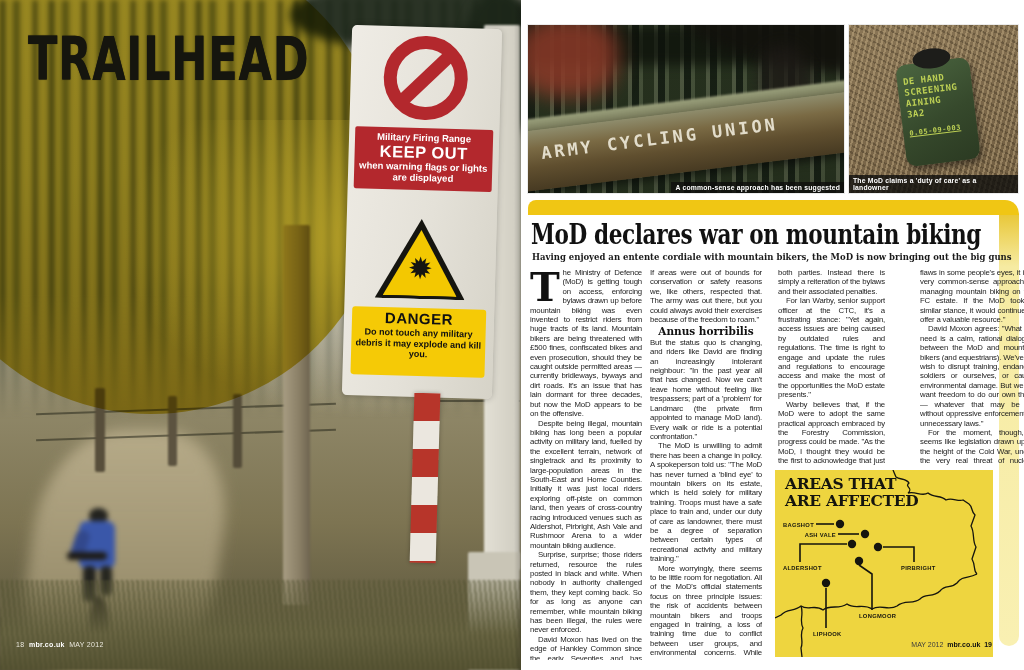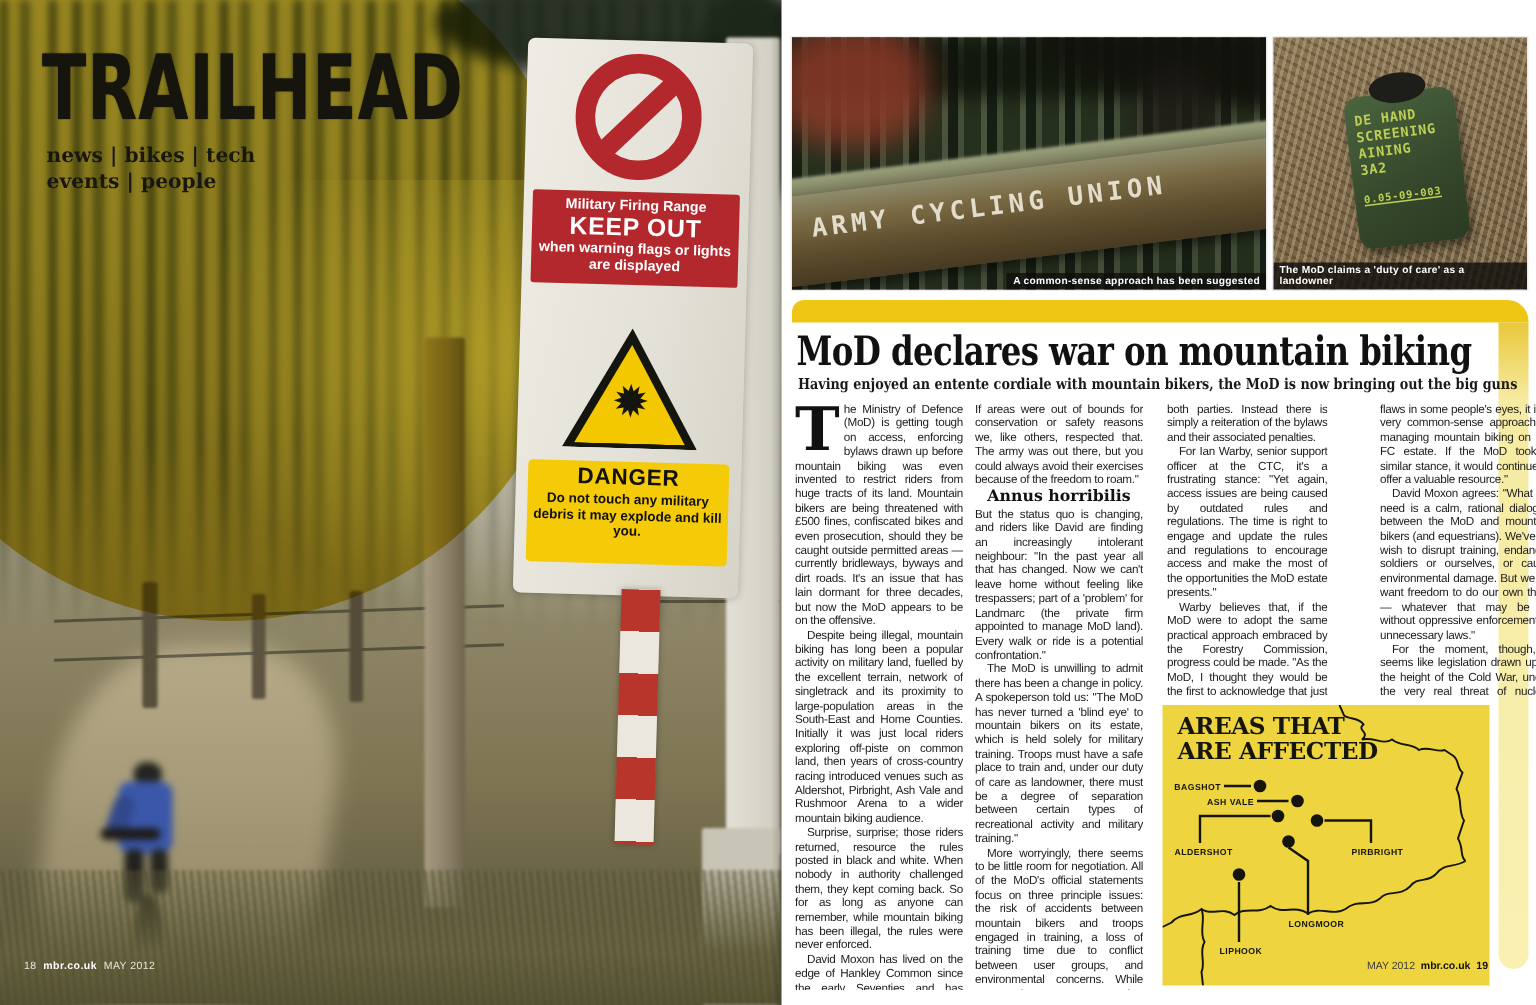--- a/index.html
+++ b/index.html
@@ -207,24 +207,20 @@
   <div class="wire" style="left:430px; top:400px; width:90px;"></div>
   <div class="post" style="left:95px;  top:388px; width:10px; height:84px; background:#574e3b;"></div>
   <div class="post" style="left:168px; top:396px; width:9px;  height:70px; background:#5c5340;"></div>
   <div class="post" style="left:233px; top:394px; width:9px;  height:74px; background:#544c39;"></div>
   <div class="post" style="left:283px; top:225px; width:27px; height:380px; background:linear-gradient(90deg,#a79c82,#8a7f66 60%,#6e6450);"></div>
   <div class="post" style="left:484px; top:25px;  width:36px; height:545px; background:linear-gradient(90deg,#e3e0d5,#cfccc0);"></div>
   <div class="post" style="left:468px; top:552px; width:52px; height:118px; background:#c9c5b6;"></div>
 
   <div class="yellow-circle"></div>
   <div class="trailhead-logo">TRAILHEAD</div>
-  <div class="trailhead-tagline">
-    <div>news | bikes | tech</div>
-    <div>events | people</div>
-  </div>
 
   <div class="sign-board">
     <div class="prohib-wrap">
       <div class="prohib-ring"></div>
       <div class="prohib-bar"></div>
     </div>
     <div class="sign-redband">
       <div class="redband-l1">Military Firing Range</div>
       <div class="redband-l2">KEEP OUT</div>
       <div class="redband-l3">when warning flags or lights are displayed</div>

